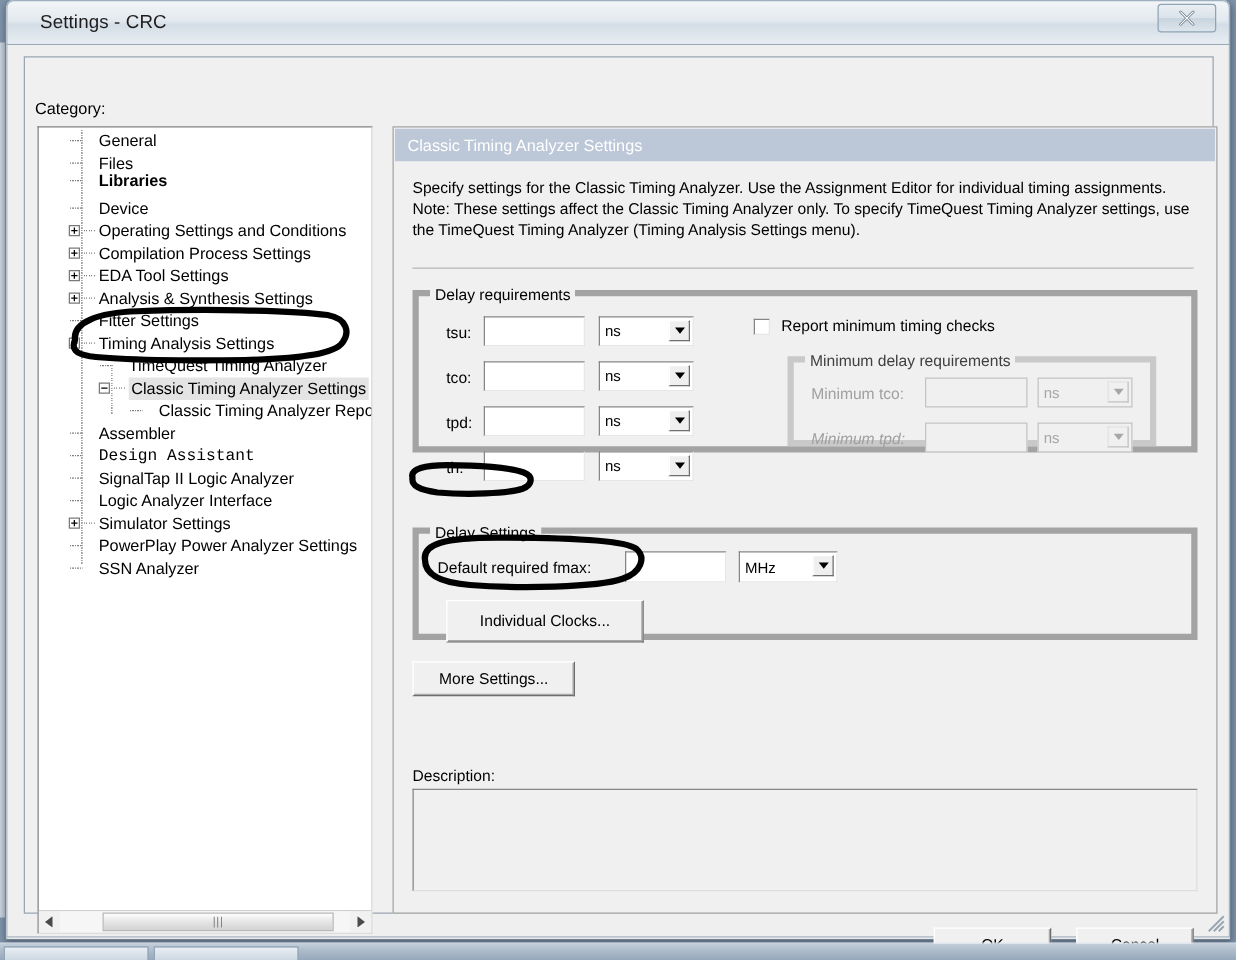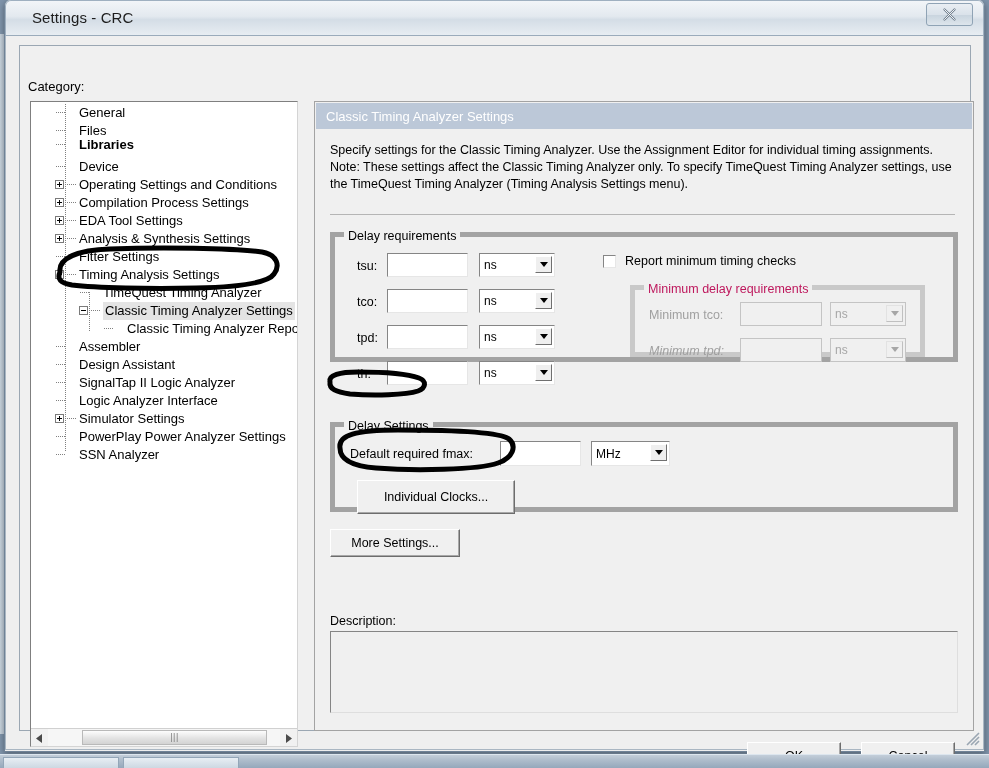--- a/index.html
+++ b/index.html
@@ -190,21 +190,21 @@
   .group {
     position: absolute;
     border: 5px solid #a3a3a3;
   }
   .group > .gtitle {
     position: absolute; top: -8px; left: 9px;
     background: #f0f0f0; padding: 0 4px;
     font-size: 12.5px; color: #000;
   }
   .group.disabled { border-color: #c9c9c9; }
-  .group.disabled > .gtitle { color: #be185d; }
+  .group.disabled > .gtitle { color: #404040; }
 
   .lbl { position: absolute; font-size: 12.5px; color:#000; }
   .lbl.dis { color:#a0a0a0; }
 
   .tfield {
     position: absolute;
     background: #ffffff;
     border: 1px solid #858585;
     border-right-color:#e6e6e6; border-bottom-color:#e6e6e6;
     font-size: 12.5px;
@@ -373,21 +373,21 @@
             <div class="tnode" style="top: 216px; position: absolute; left: 0px; width: 266px;">
               <span class="hstub" style="left: 73px; width: 10px;"></span>
               <span class="tlabel" style="left: 96px;">Classic Timing Analyzer Reporting</span>
             </div>
             <div class="tnode" style="top: 234px; position: absolute; left: 0px; width: 266px;">
               <span class="hstub" style="left: 25px; width: 10px;"></span>
               <span class="tlabel" style="left: 48px;">Assembler</span>
             </div>
             <div class="tnode" style="top: 252px; position: absolute; left: 0px; width: 266px;">
               <span class="hstub" style="left: 25px; width: 10px;"></span>
-              <span class="tlabel" style="left: 48px;">Design Assistant</span>
+              <span class="tlabel" style="left: 48px; font-family: Liberation Mono, monospace;">Design Assistant</span>
             </div>
             <div class="tnode" style="top: 270px; position: absolute; left: 0px; width: 234px;">
               <span class="hstub" style="left: 25px; width: 10px;"></span>
               <span class="tlabel" style="left: 48px;">SignalTap II Logic Analyzer</span>
             </div>
             <div class="tnode" style="top: 288px; position: absolute; left: 0px; width: 266px;">
               <span class="hstub" style="left: 25px; width: 10px;"></span>
               <span class="tlabel" style="left: 48px;">Logic Analyzer Interface</span>
             </div>
             <div class="tnode" style="top: 306px; position: absolute; left: 0px; width: 266px;">

